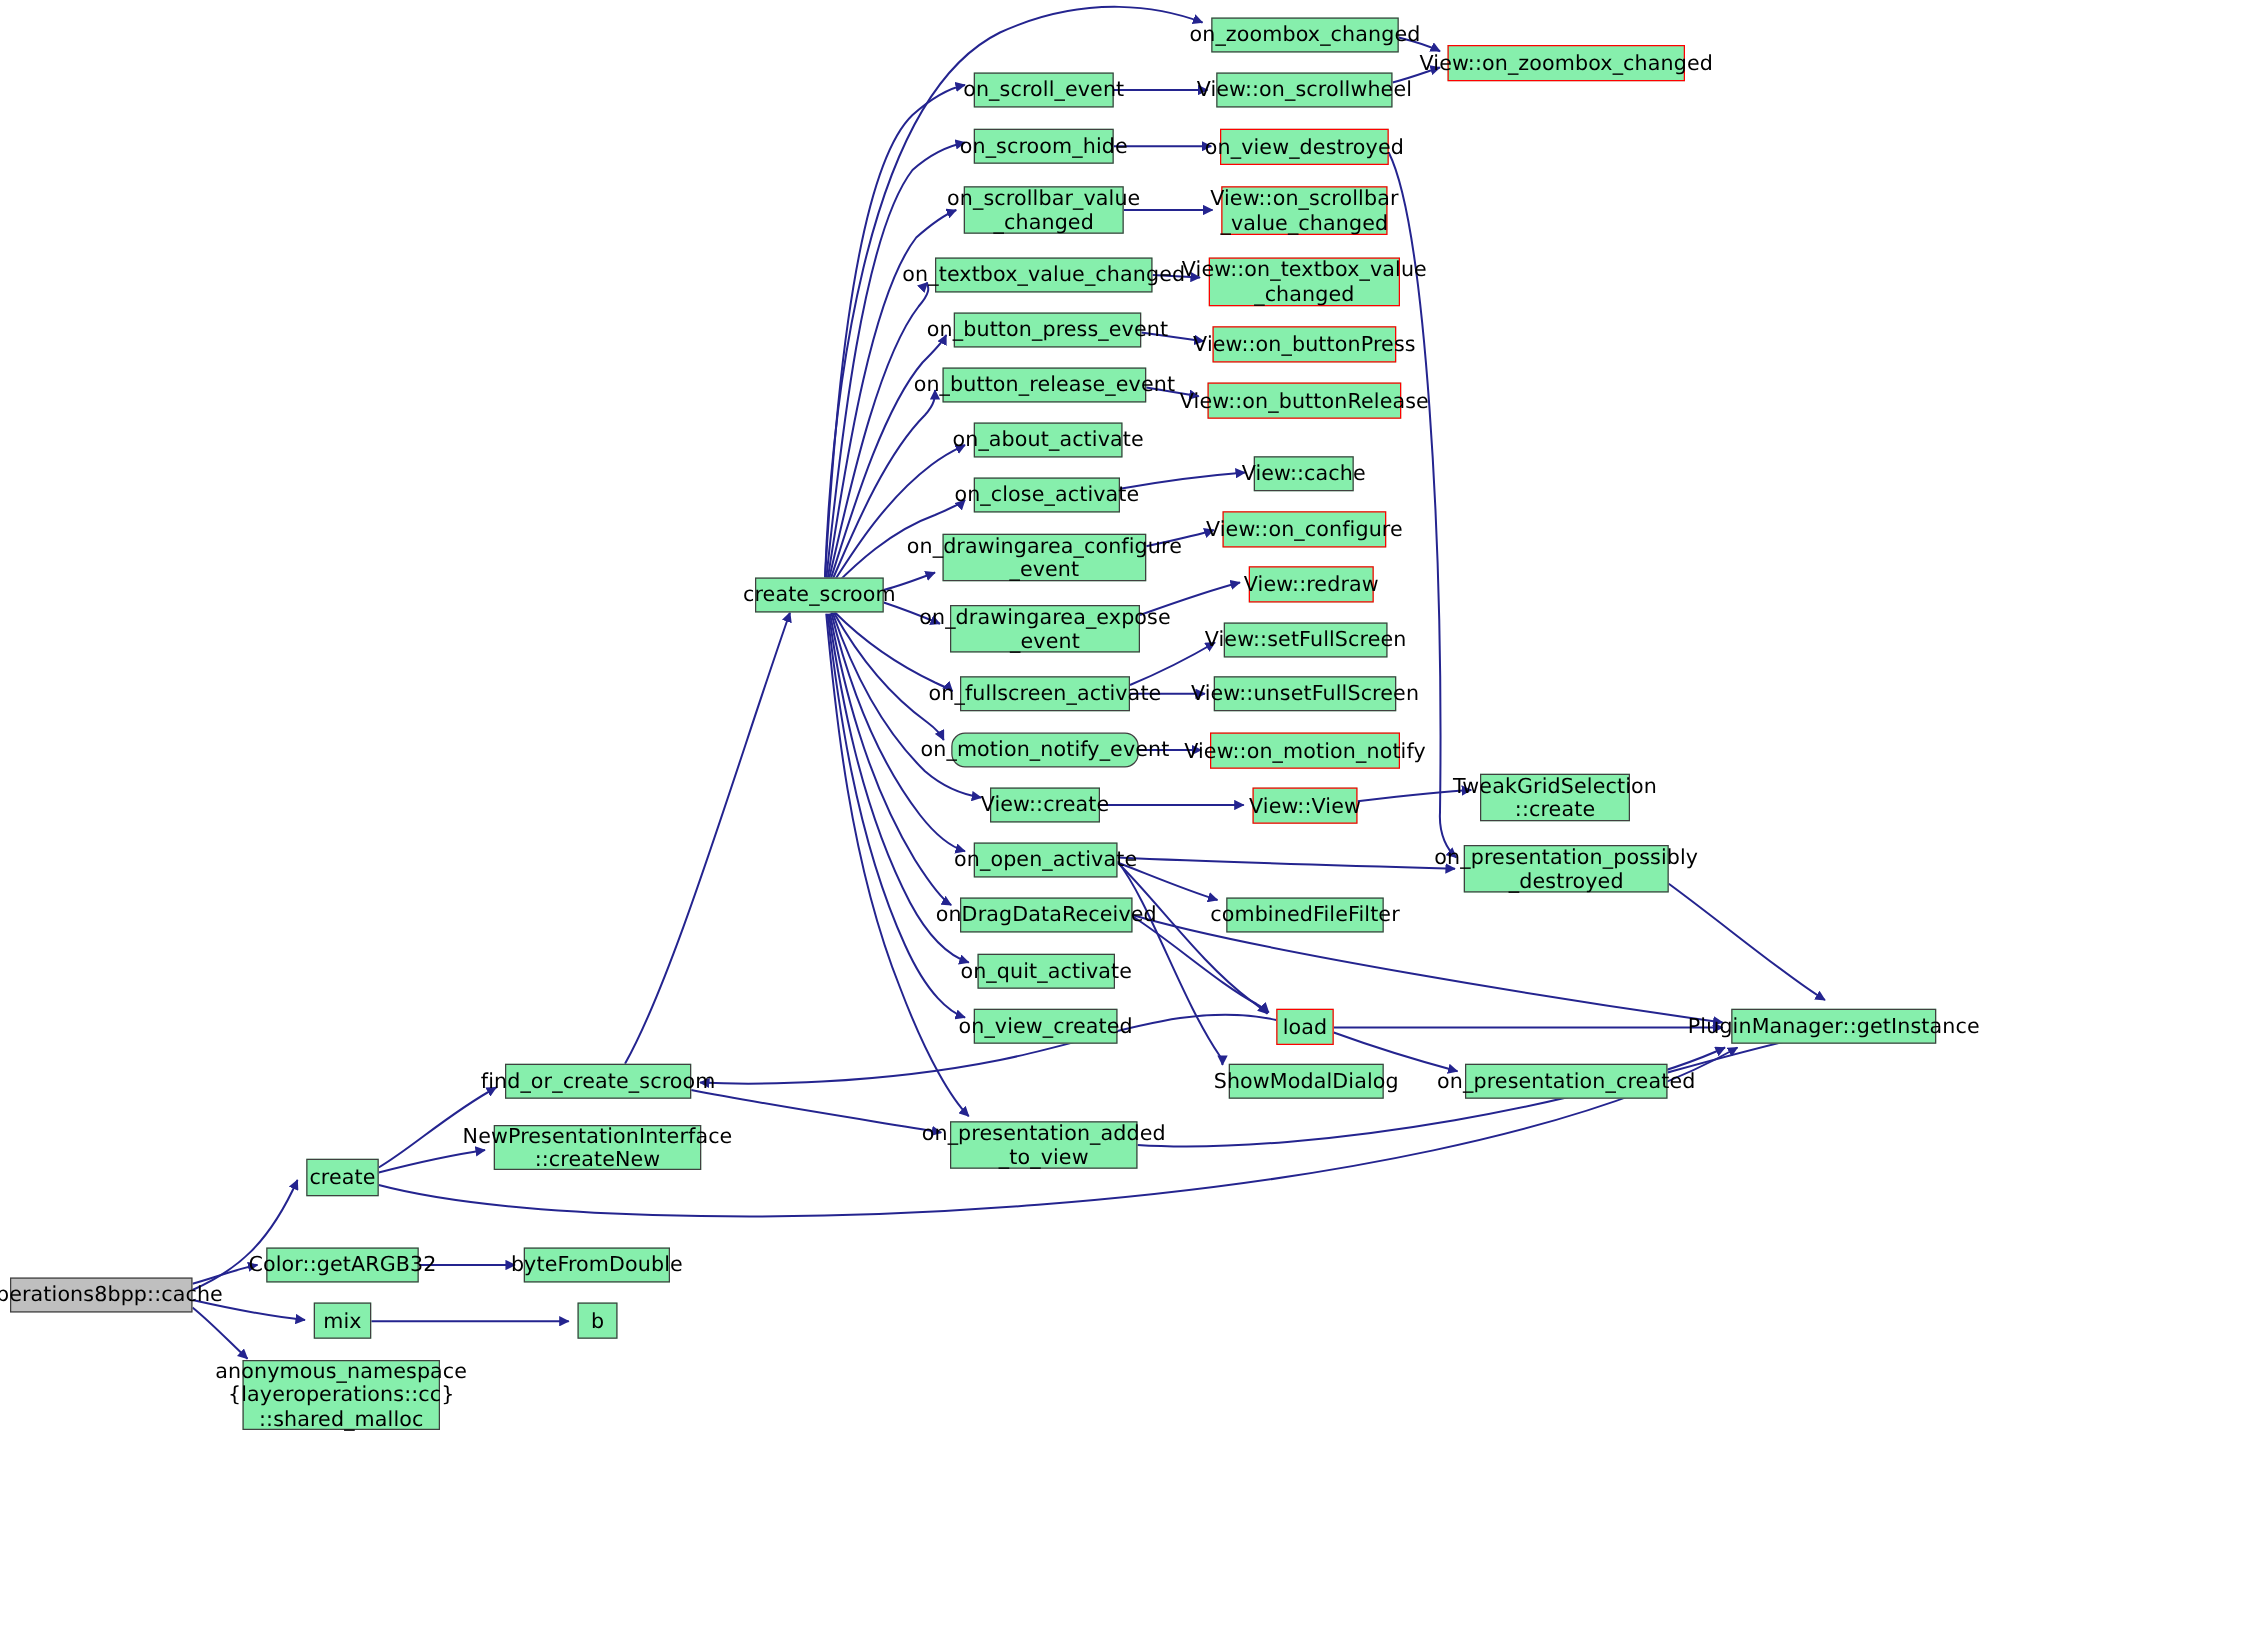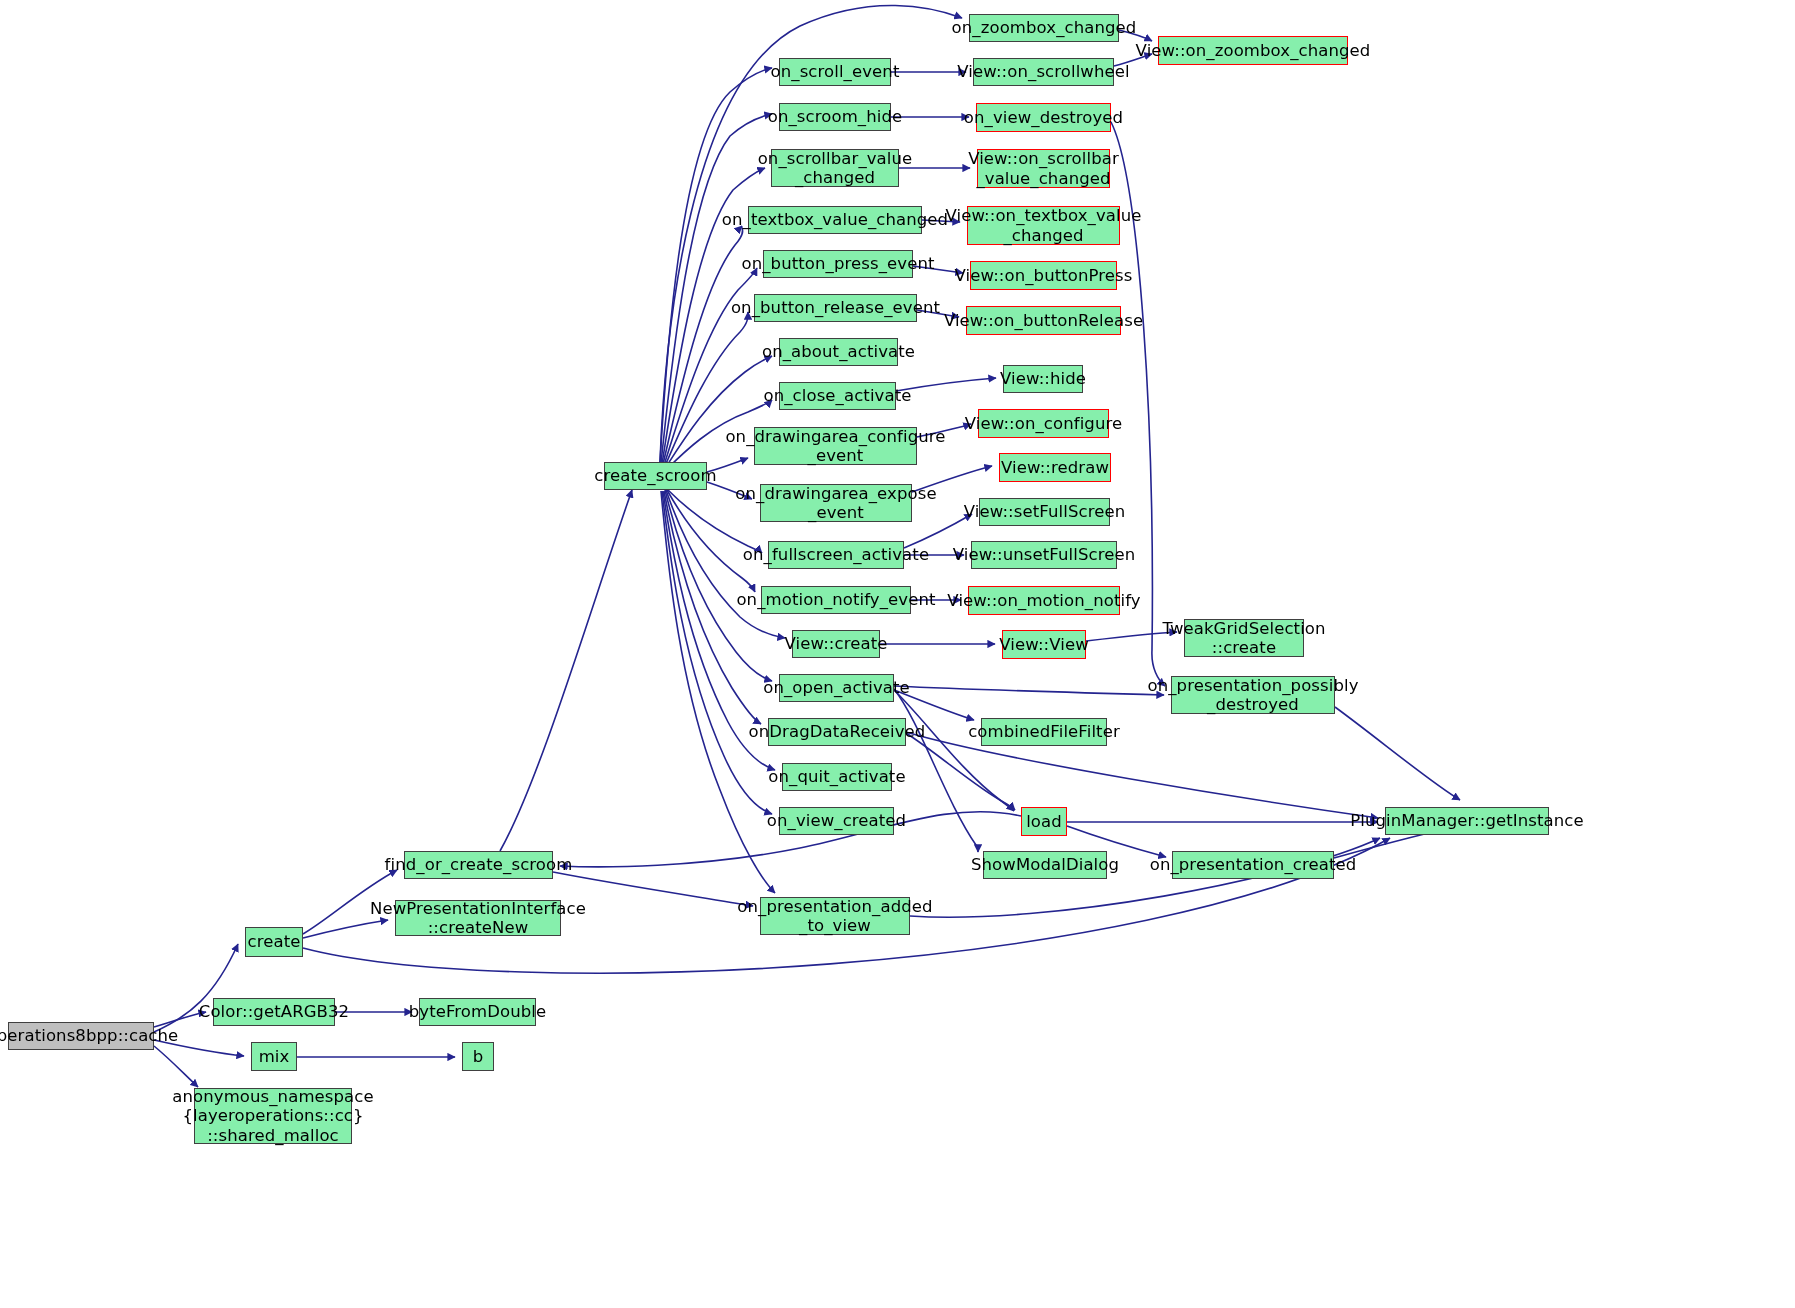--- a/index.html
+++ b/index.html
@@ -141,40 +141,40 @@
       <div class="node" style="left: 748px; top: 206px; width: 174px; height: 28px;">on_textbox_value_changed</div>
       <div class="node" style="left: 763px; top: 250px; width: 150px; height: 28px;">on_button_press_event</div>
       <div class="node" style="left: 754px; top: 294px; width: 163px; height: 28px;">on_button_release_event</div>
       <div class="node" style="left: 779px; top: 338px; width: 119px; height: 28px;">on_about_activate</div>
       <div class="node" style="left: 779px; top: 382px; width: 117px; height: 28px;">on_close_activate</div>
       <div class="node" style="left: 754px; top: 427px; width: 163px; height: 38px;">on_drawingarea_configure
 _event</div>
       <div class="node" style="left: 760px; top: 484px; width: 152px; height: 38px;">on_drawingarea_expose
 _event</div>
       <div class="node" style="left: 768px; top: 541px; width: 136px; height: 28px;">on_fullscreen_activate</div>
-      <div class="node" style="left: 761px; top: 586px; width: 150px; height: 28px;">on_motion_notify_event</div>
+      <div class="node" style="left: 761px; top: 586px; width: 150px; height: 28px; border-radius: 11px;">on_motion_notify_event</div>
       <div class="node" style="left: 792px; top: 630px; width: 88px; height: 28px;">View::create</div>
       <div class="node" style="left: 779px; top: 674px; width: 115px; height: 28px;">on_open_activate</div>
       <div class="node" style="left: 768px; top: 718px; width: 138px; height: 28px;">onDragDataReceived</div>
       <div class="node" style="left: 782px; top: 763px; width: 110px; height: 28px;">on_quit_activate</div>
       <div class="node" style="left: 779px; top: 807px; width: 115px; height: 28px;">on_view_created</div>
       <div class="node" style="left: 760px; top: 897px; width: 150px; height: 38px;">on_presentation_added
 _to_view</div>
       <div class="node red" style="left: 1158px; top: 36px; width: 190px; height: 29px;">View::on_zoombox_changed</div>
       <div class="node" style="left: 973px; top: 58px; width: 141px; height: 28px;">View::on_scrollwheel</div>
       <div class="node red" style="left: 976px; top: 103px; width: 135px; height: 29px;">on_view_destroyed</div>
       <div class="node red" style="left: 977px; top: 149px; width: 133px; height: 39px;">View::on_scrollbar
 _value_changed</div>
       <div class="node red" style="left: 967px; top: 206px; width: 153px; height: 39px;">View::on_textbox_value
 _changed</div>
       <div class="node red" style="left: 970px; top: 261px; width: 147px; height: 29px;">View::on_buttonPress</div>
       <div class="node red" style="left: 966px; top: 306px; width: 155px; height: 29px;">View::on_buttonRelease</div>
-      <div class="node" style="left: 1003px; top: 365px; width: 80px; height: 28px;">View::hide</div>
+      <div class="node" style="left: 1003px; top: 365px; width: 80px; height: 28px;">View::cache</div>
       <div class="node red" style="left: 978px; top: 409px; width: 131px; height: 29px;">View::on_configure</div>
-      <div class="node red" style="left: 999px; top: 453px; width: 112px; height: 29px;">View::redraw</div>
+      <div class="node red" style="left: 999px; top: 453px; width: 100px; height: 29px;">View::redraw</div>
       <div class="node" style="left: 979px; top: 498px; width: 131px; height: 28px;">View::setFullScreen</div>
       <div class="node" style="left: 971px; top: 541px; width: 146px; height: 28px;">View::unsetFullScreen</div>
       <div class="node red" style="left: 968px; top: 586px; width: 152px; height: 29px;">View::on_motion_notify</div>
       <div class="node red" style="left: 1002px; top: 630px; width: 84px; height: 29px;">View::View</div>
       <div class="node" style="left: 981px; top: 718px; width: 126px; height: 28px;">combinedFileFilter</div>
       <div class="node red" style="left: 1021px; top: 807px; width: 46px; height: 29px;">load</div>
       <div class="node" style="left: 983px; top: 851px; width: 124px; height: 28px;">ShowModalDialog</div>
       <div class="node" style="left: 1184px; top: 619px; width: 120px; height: 38px;">TweakGridSelection
 ::create</div>
       <div class="node" style="left: 1171px; top: 676px; width: 164px; height: 38px;">on_presentation_possibly

